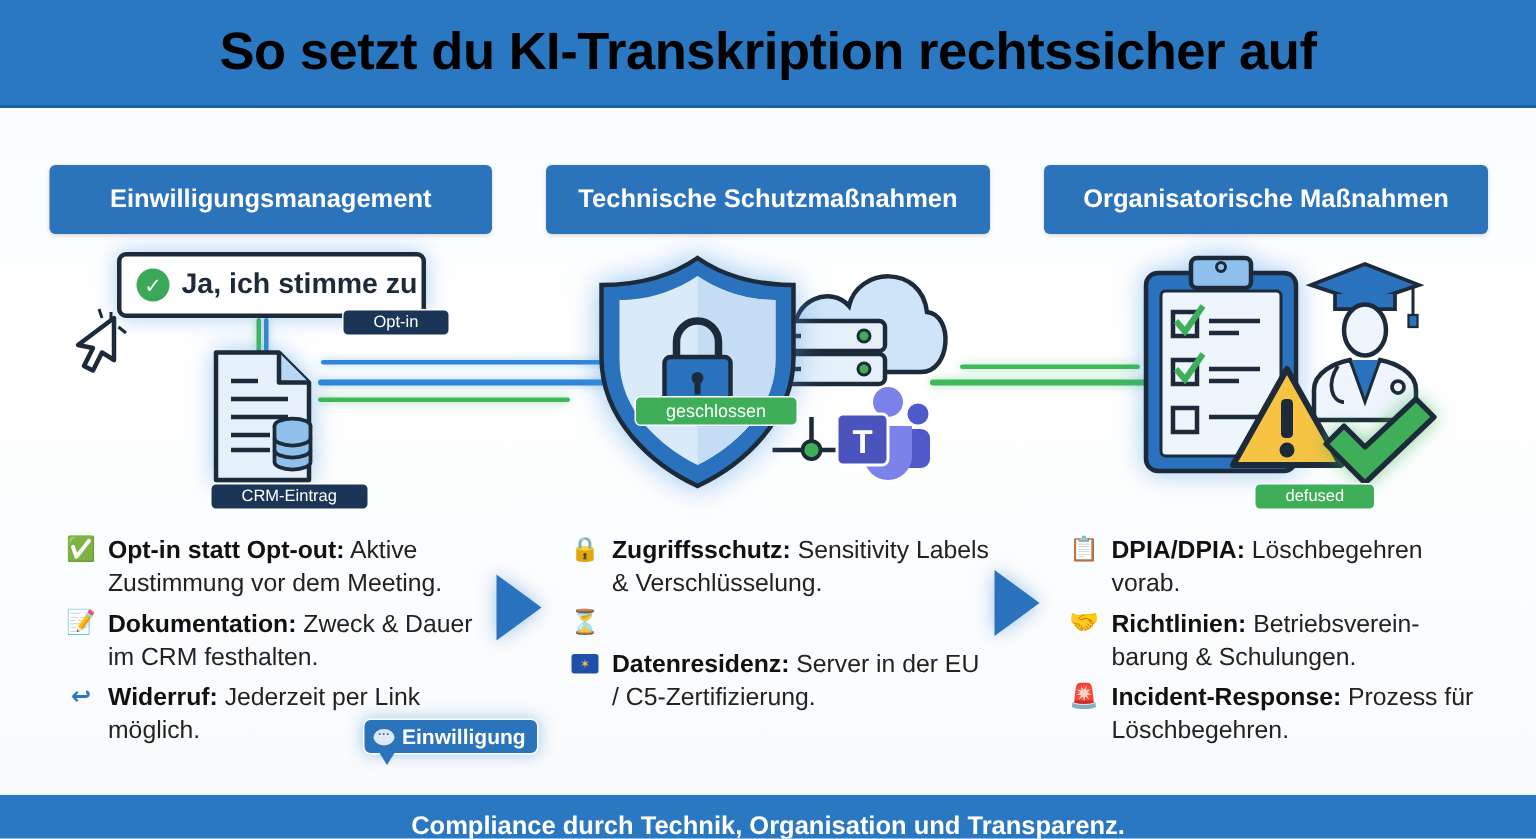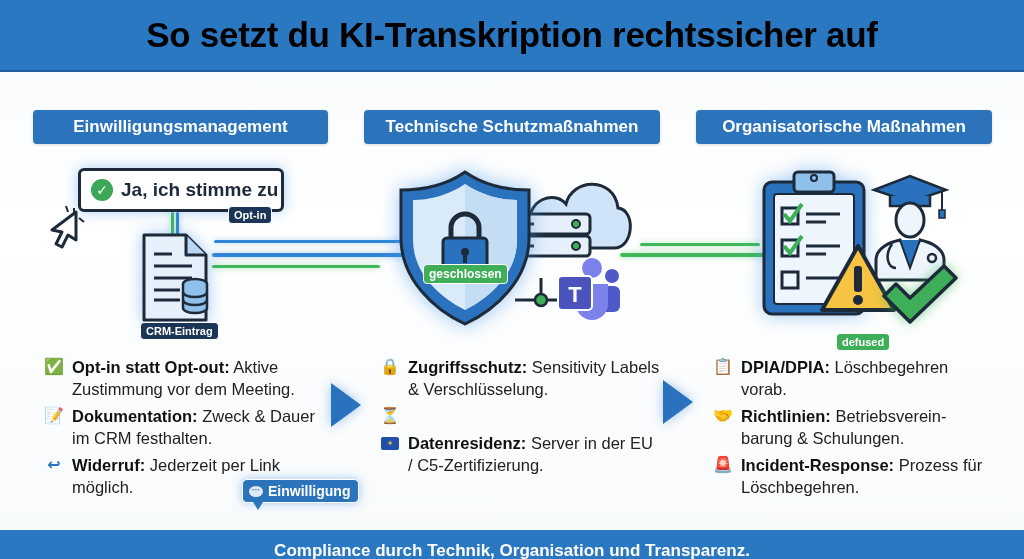--- a/index.html
+++ b/index.html
@@ -20,21 +20,21 @@
     color: #000000; font-size: 35px; font-weight: bold; letter-spacing: -0.3px;
   }
   .footer {
     position: absolute; left: 0; top: 530px; width: 1024px; height: 42px;
     background: #2a78c2;
     display: flex; align-items: center; justify-content: center;
   }
   .footer span { color: #fff; font-weight: bold; font-size: 17px; }
 
   .col-title {
-    position: absolute; top: 110px; height: 34px;
+    position: absolute; top: 110px; height: 46px;
     background: #2b73bb; border-radius: 4px;
     color: #fff; font-weight: bold; font-size: 17px;
     display: flex; align-items: center; justify-content: center;
     box-shadow: 0 1px 3px rgba(0,0,0,0.15);
   }
 
   
   .line { position: absolute; height: 4px; border-radius: 2px; }
   .line.blue { background: #2f86d6; box-shadow: 0 0 6px rgba(47,134,214,0.4); }
   .line.green { background: #3fb85a; box-shadow: 0 0 6px rgba(63,184,90,0.45); }
@@ -46,22 +46,22 @@
     display: flex; align-items: center; padding-left: 10px; gap: 8px;
     box-shadow: 0 0 14px rgba(70,150,230,0.45);
   }
   .consent-box .check {
     width: 22px; height: 22px; border-radius: 50%; background: #3aa857;
     color: #fff; font-size: 14px; font-weight: bold;
     display: flex; align-items: center; justify-content: center;
   }
   .consent-box .txt { font-size: 19px; font-weight: bold; color: #1d2a3a; }
   .tag {
-    position: absolute; background: #1b3557; color: #fff; font-size: 11px; font-weight: bold;
-    padding: 2px 5px; border-radius: 4px; border: 1.5px solid #fff;
+    position: absolute; background: #1b3557; color: #fff; font-size: 11px; font-weight: normal;
+    padding: 2px 20px; border-radius: 4px; border: 1.5px solid #fff;
   }
   .tag.green { background: #3fae59; }
 
   .cursor { position: absolute; left: 46px; top: 204px; }
 
   .doc {
     position: absolute; left: 140px; top: 232px; width: 70px; height: 92px;
     filter: drop-shadow(0 0 8px rgba(70,150,230,0.5));
   }
 
@@ -215,21 +215,21 @@
 </svg>
 
 <svg class="warn" width="80" height="74" viewBox="0 0 80 74">
   <path d="M40 4 L76 68 H4 Z" fill="#f6c343" stroke="#1d2a3a" stroke-width="4" stroke-linejoin="round"></path>
   <rect x="36" y="24" width="8" height="26" rx="3" fill="#1d2a3a"></rect>
   <circle cx="40" cy="58" r="5" fill="#1d2a3a"></circle>
 </svg>
 <svg class="bigcheck" width="80" height="66" viewBox="0 0 80 66" style="filter: drop-shadow(0 0 6px rgba(63,184,90,0.6));">
   <path d="M4 34 L16 22 L30 36 L64 4 L76 16 L30 60 Z" fill="#3fae59" stroke="#1d2a3a" stroke-width="3.5" stroke-linejoin="round"></path>
 </svg>
-<div class="tag green" style="left:836px; top:322px; font-size:11px;margin-top:11px;">defused</div>
+<div class="tag green" style="left:836px; top:322px; font-size:11px;">defused</div>
 
 <div class="arrow" style="left:331px; top:383px;"></div>
 <div class="arrow" style="left:663px; top:380px;"></div>
 
 <div class="list" style="left:44px; width:290px;">
   <div class="item">
     <span class="ico">✅</span>
     <span class="body"><b>Opt-in statt Opt-out:</b> <span class="rest">Aktive Zustimmung vor dem Meeting.</span></span>
   </div>
   <div class="item">

